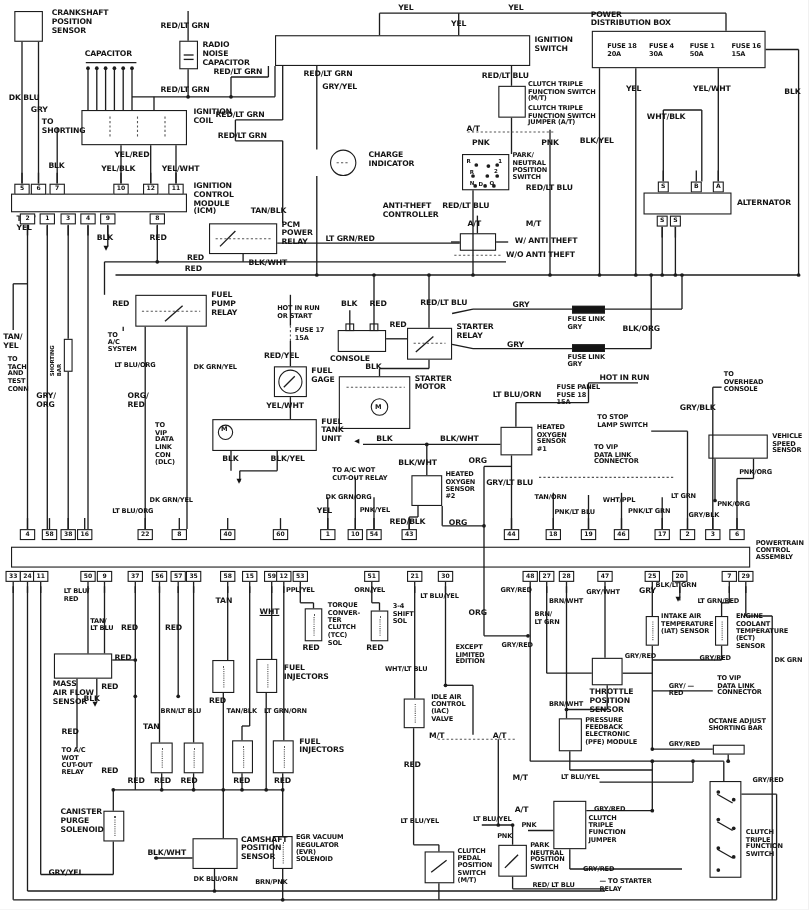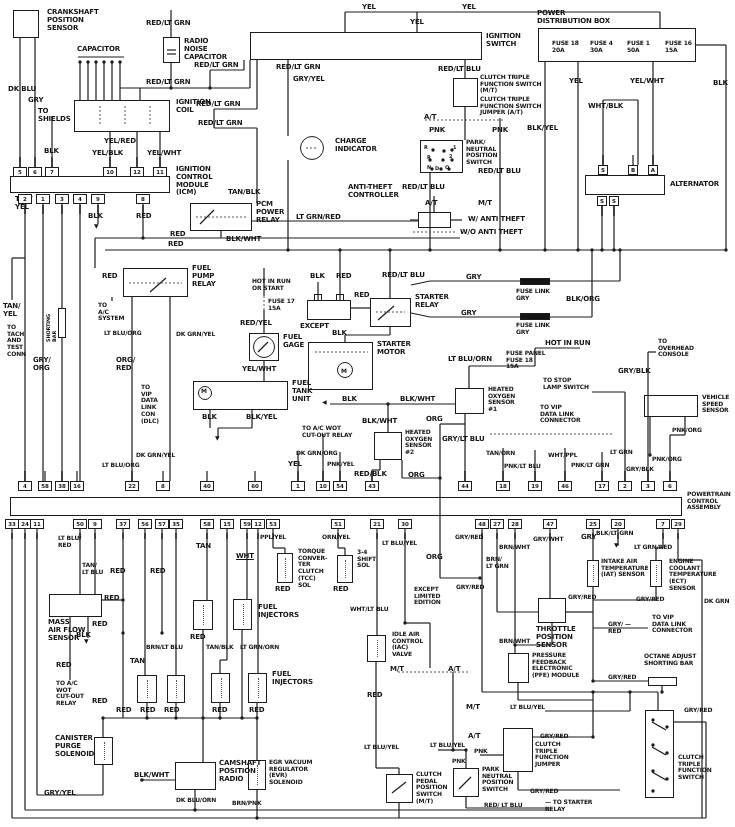--- a/index.html
+++ b/index.html
@@ -445,21 +445,21 @@
       <div class="circ" style="left: 253px; top: 336px; width: 22px; height: 22px;"></div>
       <div class="circ" style="left: 198px; top: 386px; width: 14px; height: 14px;"></div>
       <div class="circ" style="left: 337px; top: 362px; width: 16px; height: 16px;"></div>
       <div class="lbl" style="left: 47px; top: 9px;">CRANKSHAFT
 POSITION
 SENSOR</div>
       <div class="lbl" style="left: 77px; top: 46px;">CAPACITOR</div>
       <div class="lbl" style="left: 8px; top: 86px;">DK BLU</div>
       <div class="lbl" style="left: 28px; top: 97px;">GRY</div>
       <div class="lbl" style="left: 38px; top: 108px;">TO
-SHIELDS</div>
+SHORTING</div>
       <div class="lbl" style="left: 44px; top: 148px;">BLK</div>
       <div class="lbl" style="left: 146px; top: 20px;">RED/LT GRN</div>
       <div class="lbl" style="left: 184px; top: 38px;">RADIO
 NOISE
 CAPACITOR</div>
       <div class="lbl" style="left: 146px; top: 79px;">RED/LT GRN</div>
       <div class="lbl" style="left: 176px; top: 99px;">IGNITION
 COIL</div>
       <div class="lbl" style="left: 92px; top: 150px;">YEL/BLK</div>
       <div class="lbl" style="left: 104px; top: 138px;">YEL/RED</div>
@@ -528,21 +528,21 @@
       <div class="lbl" style="left: 283px; top: 334px;">FUEL
 GAGE</div>
       <div class="lbl" style="left: 242px; top: 366px;">YEL/WHT</div>
       <div class="lbl" style="left: 292px; top: 380px;">FUEL
 TANK
 UNIT</div>
       <div class="lbl" style="left: 202px; top: 414px;">BLK</div>
       <div class="lbl" style="left: 246px; top: 414px;">BLK/YEL</div>
       <div class="lbl" style="left: 310px; top: 273px;">BLK</div>
       <div class="lbl" style="left: 336px; top: 273px;">RED</div>
-      <div class="lbl" style="left: 300px; top: 323px;">EXCEPT</div>
+      <div class="lbl" style="left: 300px; top: 323px;">CONSOLE</div>
       <div class="lbl" style="left: 354px; top: 292px;">RED</div>
       <div class="lbl" style="left: 415px; top: 294px;">STARTER
 RELAY</div>
       <div class="lbl" style="left: 382px; top: 272px;">RED/LT BLU</div>
       <div class="lbl" style="left: 377px; top: 341px;">STARTER
 MOTOR</div>
       <div class="lbl" style="left: 332px; top: 330px;">BLK</div>
       <div class="lbl" style="left: 466px; top: 274px;">GRY</div>
       <div class="lbl" style="left: 461px; top: 310px;">GRY</div>
       <div class="lbl" style="left: 566px; top: 272px; margin-top: 24px;">BLK/ORG</div>
@@ -663,21 +663,21 @@
       <div class="lbl" style="left: 146px; top: 644px; font-size: 6px;">BRN/LT BLU</div>
       <div class="lbl" style="left: 130px; top: 658px;">TAN</div>
       <div class="lbl" style="left: 240px; top: 644px; font-size: 6px;">LT GRN/ORN</div>
       <div class="lbl" style="left: 55px; top: 735px;">CANISTER
 PURGE
 SOLENOID</div>
       <div class="lbl" style="left: 44px; top: 790px;">GRY/YEL</div>
       <div class="lbl" style="left: 134px; top: 772px;">BLK/WHT</div>
       <div class="lbl" style="left: 219px; top: 760px;">CAMSHAFT
 POSITION
-RADIO</div>
+SENSOR</div>
       <div class="lbl" style="left: 176px; top: 797px; font-size: 6px;">DK BLU/ORN</div>
       <div class="lbl" style="left: 269px; top: 759px; font-size: 6px;">EGR VACUUM
 REGULATOR
 (EVR)
 SOLENOID</div>
       <div class="lbl" style="left: 232px; top: 800px; font-size: 6px;">BRN/PNK</div>
       <div class="lbl" style="left: 258px; top: 604px;">FUEL
 INJECTORS</div>
       <div class="lbl" style="left: 272px; top: 671px;">FUEL
 INJECTORS</div>

